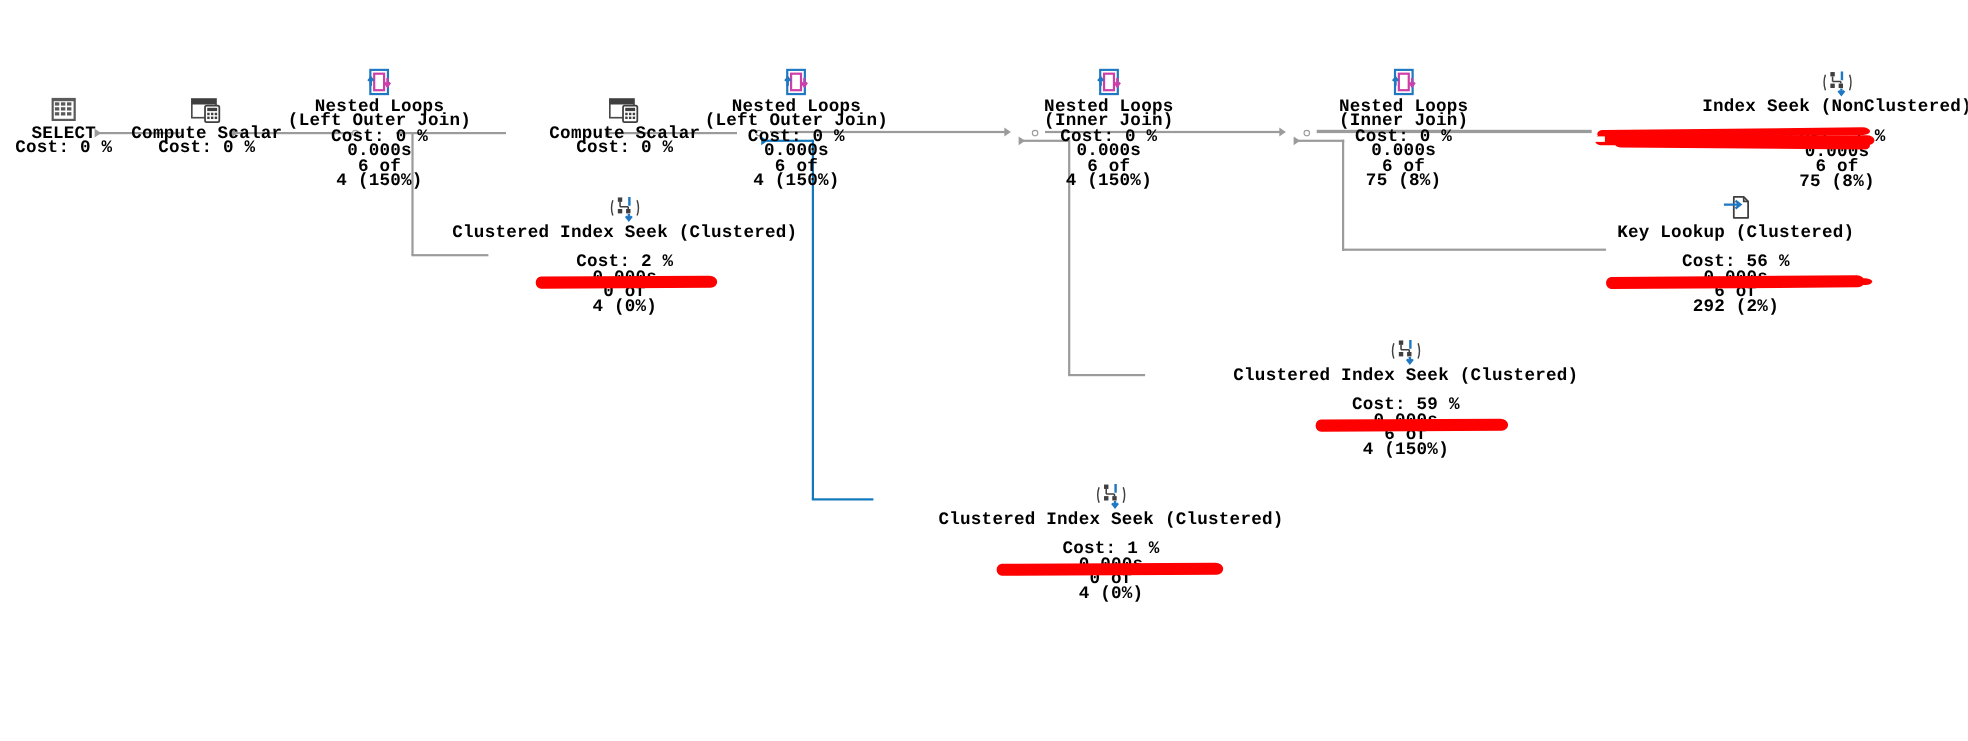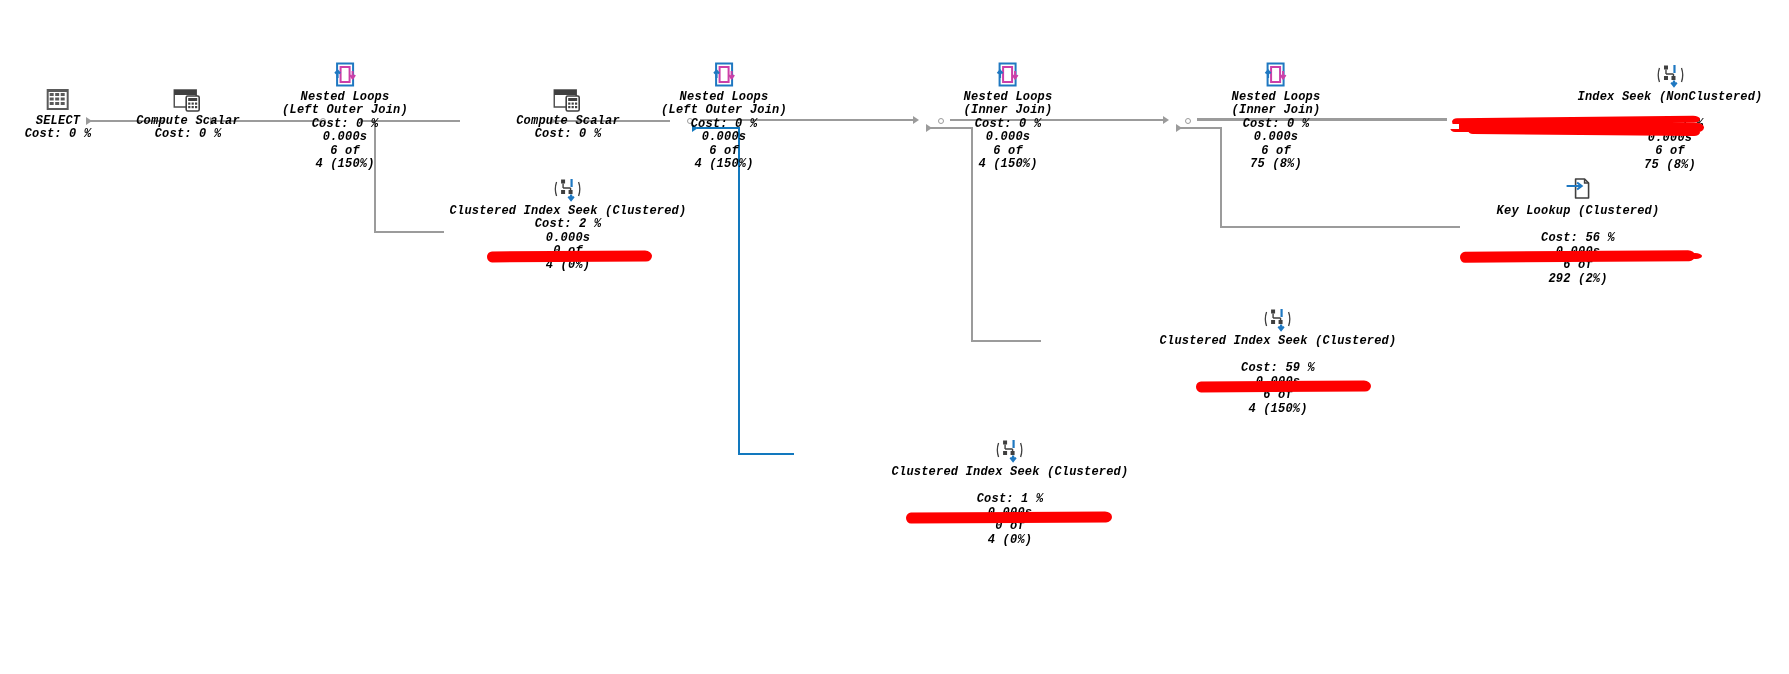--- a/index.html
+++ b/index.html
@@ -16,26 +16,25 @@
     height: 674px;
     background: #ffffff;
     overflow: hidden;
   }
   
   .node {
     position: absolute;
     text-align: center;
     white-space: nowrap;
     color: #000000;
-    font-size: 12px;
+    font-size: 16px;
     line-height: 13.4px;
     letter-spacing: 0.2px;
     transform: translateX(-50%);
     z-index: 5;
-    font-style: italic;
   }
   .node .icon-wrap {
     height: 26px;
     display: flex;
     align-items: flex-end;
     justify-content: center;
     margin-bottom: 3px;
   }
   .node .label {
     font-weight: bold;
@@ -312,21 +311,21 @@
         <path d="M26 6 Q28.5 13 26 20" stroke="#3f3f3f" stroke-width="1.3" fill="none"></path>
         <rect x="8.5" y="3.5" width="4" height="4" fill="#3f3f3f"></rect>
         <rect x="8.5" y="14" width="4" height="4" fill="#3f3f3f"></rect>
         <rect x="16" y="14" width="4" height="4" fill="#3f3f3f"></rect>
         <path d="M10.5 7.5 L10.5 12 M10.5 12 L18 12 M18 12 L18 14" stroke="#3f3f3f" stroke-width="1.4" fill="none"></path>
         <path d="M19 3 L19 11" stroke="#1f78c1" stroke-width="2.2" fill="none"></path>
         <path d="M18.5 18.5 L18.5 23 M15.8 20.5 L18.5 24 L21.2 20.5" stroke="#1f78c1" stroke-width="2.2" fill="none"></path>
       </svg>
     </div>
     <div class="label">Clustered Index Seek (Clustered)</div>
-    <div class="stat" style="">Cost: 2 %</div>
+    <div class="stat" style="margin-top:14px;">Cost: 2 %</div>
     <div class="stat">0.000s</div>
     <div class="stat">0 of</div>
     <div class="stat">4 (0%)</div>
   </div>
   <div class="redact r1" style="left:487px; top:251px; width:165px; height:11px; transform:rotate(-0.3deg);"></div>
 
   <div class="node" style="left:1278px; top:306px;">
     <div class="icon-wrap">
       <svg class="ico" width="30" height="26" viewBox="0 0 30 26" aria-hidden="true">
         <path d="M4 6 Q1.5 13 4 20" stroke="#3f3f3f" stroke-width="1.3" fill="none"></path>

